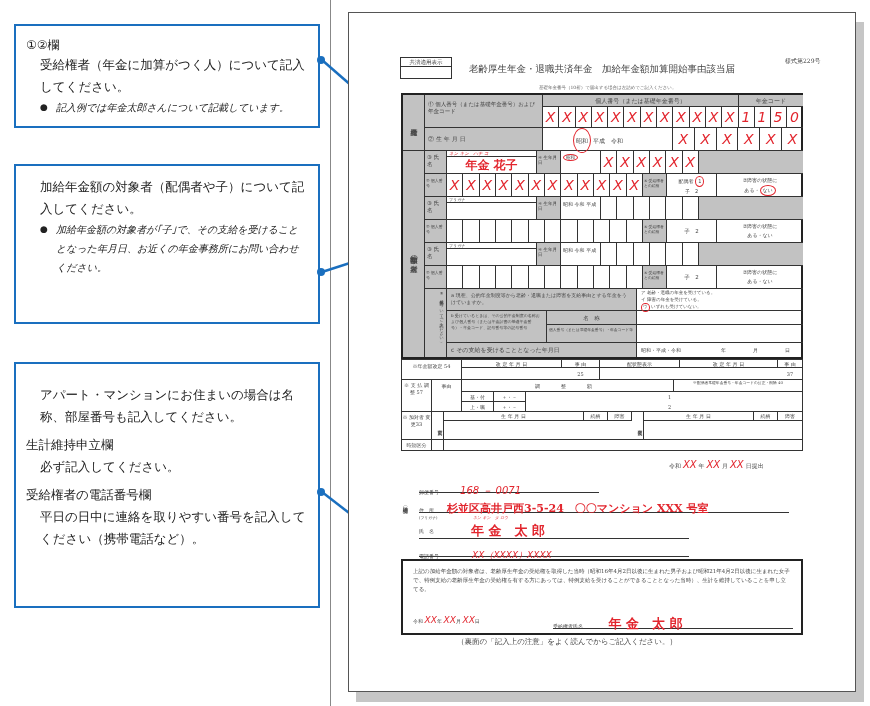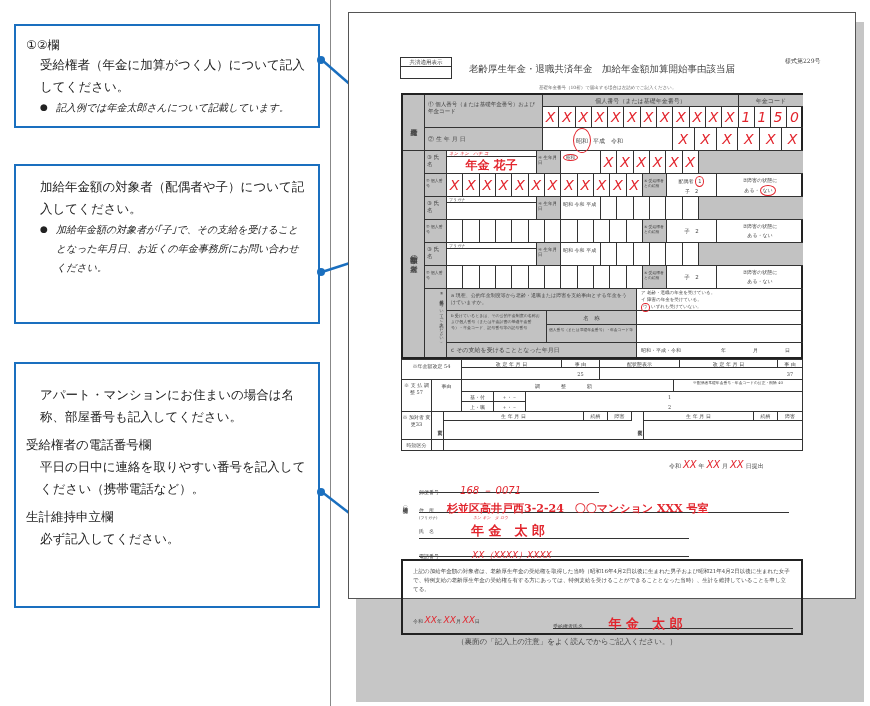--- a/index.html
+++ b/index.html
@@ -12,21 +12,21 @@
   .callout .body { font-size: 12.5px; line-height: 22px; padding-left: 14px; color: #222; }
   .callout ul { list-style: none; padding-left: 14px; }
   .callout li { font-size: 10px; line-height: 19px; position: relative; padding-left: 16px; font-style: italic; }
   .callout li::before { content: "●"; position: absolute; left: 0; top: 0; font-size: 9px; }
   .callout .sec { margin-bottom: 6px; }
 
   .dot { position: absolute; width: 8px; height: 8px; border-radius: 50%; background: #1a6fbf; }
 
   
   .page-shadow { position: absolute; left: 356px; top: 22px; width: 508px; height: 680px; background: #c6c6c6; }
-  .page { position: absolute; left: 348px; top: 12px; width: 508px; height: 587px; background: #fff; border: 1px solid #555; }
+  .page { position: absolute; left: 348px; top: 12px; width: 508px; height: 680px; background: #fff; border: 1px solid #555; }
   .page-sep { position: absolute; left: 330px; top: 0; width: 1px; height: 706px; background: #888; }
 
   .fs { position: absolute; font-family: "DejaVu Serif", serif; color: #444; }
   .red { color: #e2262e; font-family: "DejaVu Sans", sans-serif; font-style: italic; }
   .redhw { color: #e2262e; font-family: "DejaVu Serif", serif; font-weight: bold; }
   .g { background: #c2c2c2; }
   .xc { color: #e2262e; font-style: italic; font-size: 14px; font-family: "DejaVu Sans", sans-serif; text-align: center; padding: 0 !important; }
   .circ { display: inline-block; border: 1.5px solid #e2262e; border-radius: 50%; padding: 0 2px; }
 
   .hw-line { position: absolute; border-bottom: 1px solid #333; }
@@ -49,26 +49,26 @@
     <li>加給年金額の対象者が｢子｣で、その支給を受けることとなった年月日、お近くの年金事務所にお問い合わせください。</li>
   </ul>
 </div>
 <div class="dot" style="left:317px; top:268px;"></div>
 
 <div class="callout" style="top:362px; height:246px; padding-top:20px;">
   <div class="sec">
     <div class="body">アパート・マンションにお住まいの場合は名称、部屋番号も記入してください。</div>
   </div>
   <div class="sec">
+    <div class="head" style="font-size:12.5px;line-height:22px;">生計維持申立欄</div>
+    <div class="body">必ず記入してください。</div>
+  </div>
+  <div class="sec">
     <div class="head" style="font-size:12.5px;line-height:22px;">受給権者の電話番号欄</div>
     <div class="body">平日の日中に連絡を取りやすい番号を記入してください（携帯電話など）。</div>
-  </div>
-  <div class="sec">
-    <div class="head" style="font-size:12.5px;line-height:22px;">生計維持申立欄</div>
-    <div class="body">必ず記入してください。</div>
   </div>
 </div>
 <div class="dot" style="left:317px; top:488px;"></div>
 
 <div class="page-sep"></div>
 
 <svg style="position:absolute;left:0;top:0;width:870px;height:706px;pointer-events:none;">
   <defs>
     <marker id="ah" markerWidth="8" markerHeight="8" refX="6" refY="4" orient="auto">
       <path d="M0,0 L8,4 L0,8 z" fill="#1a6fbf"></path>
@@ -345,21 +345,21 @@
     <span>日提出</span>
   </div>
 
   <div class="fs" style="left:54px;top:490px;font-size:5.5px;writing-mode:vertical-rl;">（受給権者）</div>
   <div class="hw-line" style="left:70px;top:466px;width:180px;height:14px;">
     <span style="font-size:5px;color:#444;font-family:'DejaVu Serif',serif;">郵便番号</span>
     <span class="red" style="font-size:10px;margin-left:16px;">168 － 0071</span>
   </div>
   <div class="hw-line" style="left:70px;top:484px;width:370px;height:16px;">
     <span style="font-size:5px;color:#444;font-family:'DejaVu Serif',serif;">住　所</span>
-    <span class="redhw" style="font-size:11px;margin-left:8px;">杉並区高井戸西3-2-24　〇〇マンション XXX 号室</span>
+    <span class="redhw" style="font-size:11px;margin-left:8px;">杉並区高井戸西3-5-24　〇〇マンション XXX 号室</span>
   </div>
   <div class="hw-line" style="left:70px;top:502px;width:270px;height:24px;">
     <div style="position:absolute;left:0;top:0;font-size:3.8px;color:#444;">(フリガナ)</div>
     <div class="red" style="position:absolute;left:54px;top:0;font-size:4px;">ネン キン　タ ロウ</div>
     <div style="position:absolute;left:0;top:13px;font-size:5px;color:#444;font-family:'DejaVu Serif',serif;">氏　名</div>
     <div class="redhw" style="position:absolute;left:52px;top:7px;font-size:13px;">年 金　太 郎</div>
   </div>
   <div class="hw-line" style="left:70px;top:530px;width:270px;height:14px;">
     <span style="font-size:5px;color:#444;font-family:'DejaVu Serif',serif;">電話番号</span>
     <span class="red" style="font-size:9px;margin-left:28px;">XX（XXXX）XXXX</span>

